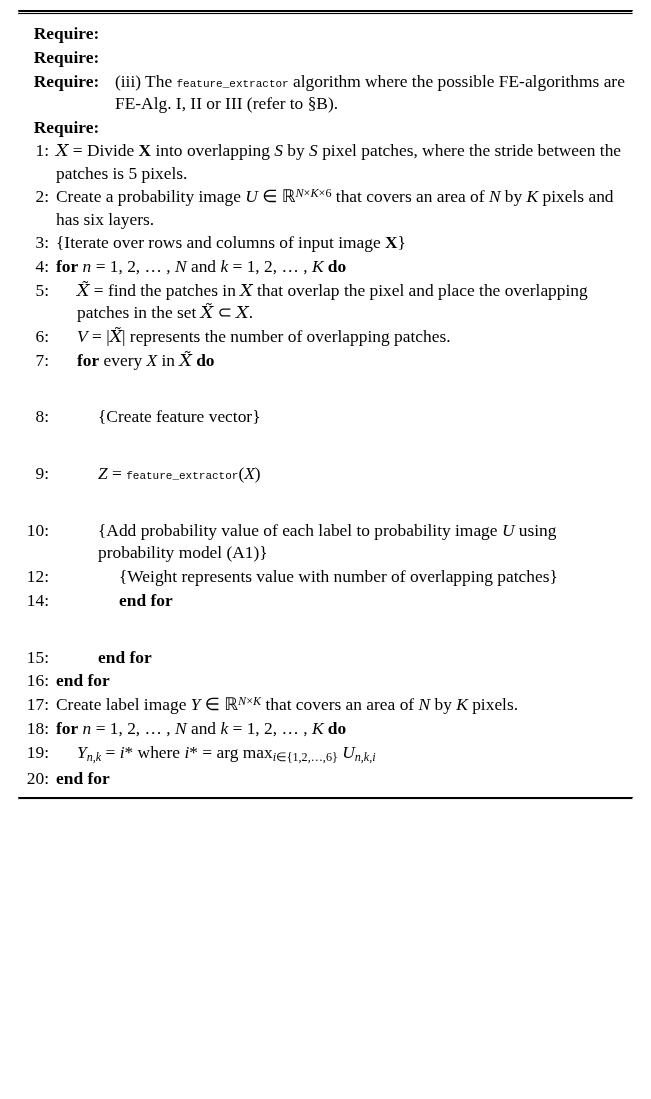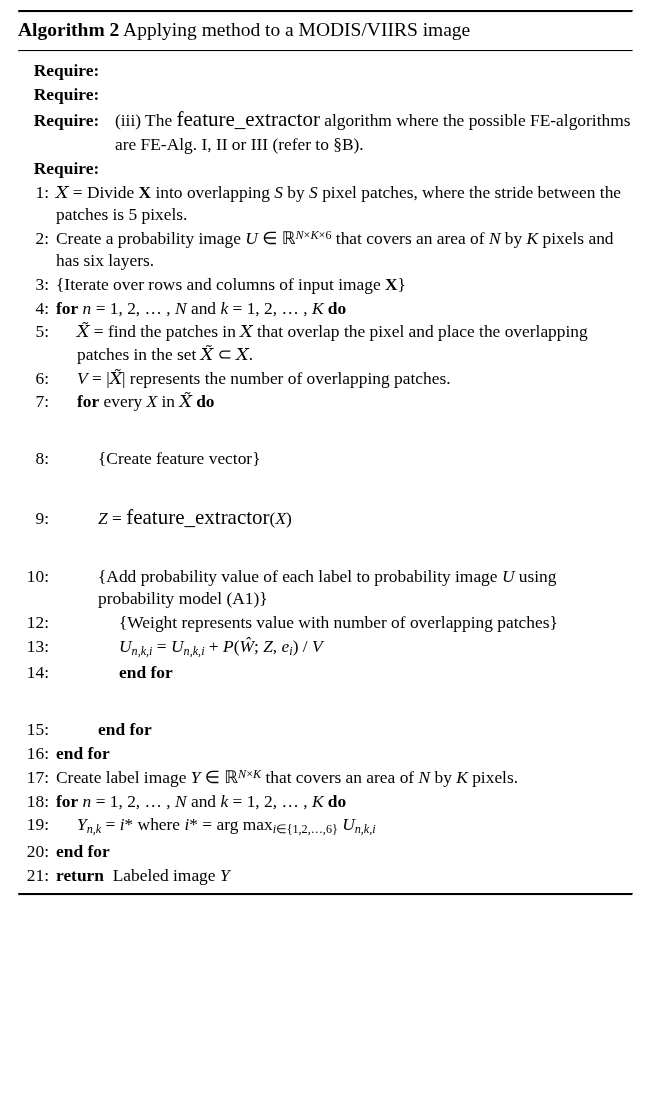--- a/index.html
+++ b/index.html
@@ -67,42 +67,38 @@
   .txt {
     flex: 1 1 auto;
   }
   .indent1 { padding-left: 21px; }
   .indent2 { padding-left: 42px; margin-top: 33px; }
   .indent3 { padding-left: 63px; }
 
   i, .it { font-style: italic; }
   b, .bf { font-weight: bold; }
   .mono {
-    font-family: Liberation Serif, serif;
-    font-size: 21px;
+    font-family: Liberation Mono, monospace;
+    font-size: 11px;
   }
   sub {
     font-size: 0.7em;
     vertical-align: -0.28em;
   }
   sup {
     font-size: 0.7em;
     vertical-align: 0.45em;
   }
   .cal { font-family: "DejaVu Serif", serif; font-style: italic; }
 </style>
 </head>
 <body>
 
 <div class="algorithm">
   <hr class="rule-top">
-  <div class="alg-title">
-    <span class="kw">Algorithm 2</span>
-    <span>Applying method to a MODIS/VIIRS image</span>
-  </div>
   <hr class="rule-mid">
 
   <div class="body">
     <div id="requires">
         <div class="line">
           <div class="req">Require:</div>
         </div>
         <div class="line">
           <div class="req">Require:</div>
         </div>
@@ -153,24 +149,20 @@
         </div>
         <div class="line">
           <div class="num">10:</div>
           <div class="txt indent2">{Add probability value of each label to probability image <i>U</i> using probability model (A1)}</div>
         </div>
         <div class="line">
           <div class="num">12:</div>
           <div class="txt indent3">{Weight represents value with number of overlapping patches}</div>
         </div>
         <div class="line">
-          <div class="num">13:</div>
-          <div class="txt indent3"><i>U<sub>n,k,i</sub></i> = <i>U<sub>n,k,i</sub></i> + <i>P</i>(<i>Ŵ</i>; <i>Z</i>, <i>e<sub>i</sub></i>) / <i>V</i></div>
-        </div>
-        <div class="line">
           <div class="num">14:</div>
           <div class="txt indent3"><b>end for</b></div>
         </div>
         <div class="line">
           <div class="num">15:</div>
           <div class="txt indent2"><b>end for</b></div>
         </div>
         <div class="line">
           <div class="num">16:</div>
           <div class="txt indent"><b>end for</b></div>
@@ -184,21 +176,17 @@
           <div class="txt indent"><b>for</b> <i>n</i> = 1, 2, … , <i>N</i> and <i>k</i> = 1, 2, … , <i>K</i> <b>do</b></div>
         </div>
         <div class="line">
           <div class="num">19:</div>
           <div class="txt indent1"><i>Y<sub>n,k</sub></i> = <i>i</i>* where <i>i</i>* = arg max<sub><i>i</i>∈{1,2,…,6}</sub> <i>U<sub>n,k,i</sub></i></div>
         </div>
         <div class="line">
           <div class="num">20:</div>
           <div class="txt indent"><b>end for</b></div>
         </div>
-        <div class="line">
-          <div class="num">21:</div>
-          <div class="txt indent"><b>return</b>&nbsp; Labeled image <i>Y</i></div>
-        </div>
       </div>
   </div>
 
   <hr class="rule-bot">
 </div>
 
 </body></html>

